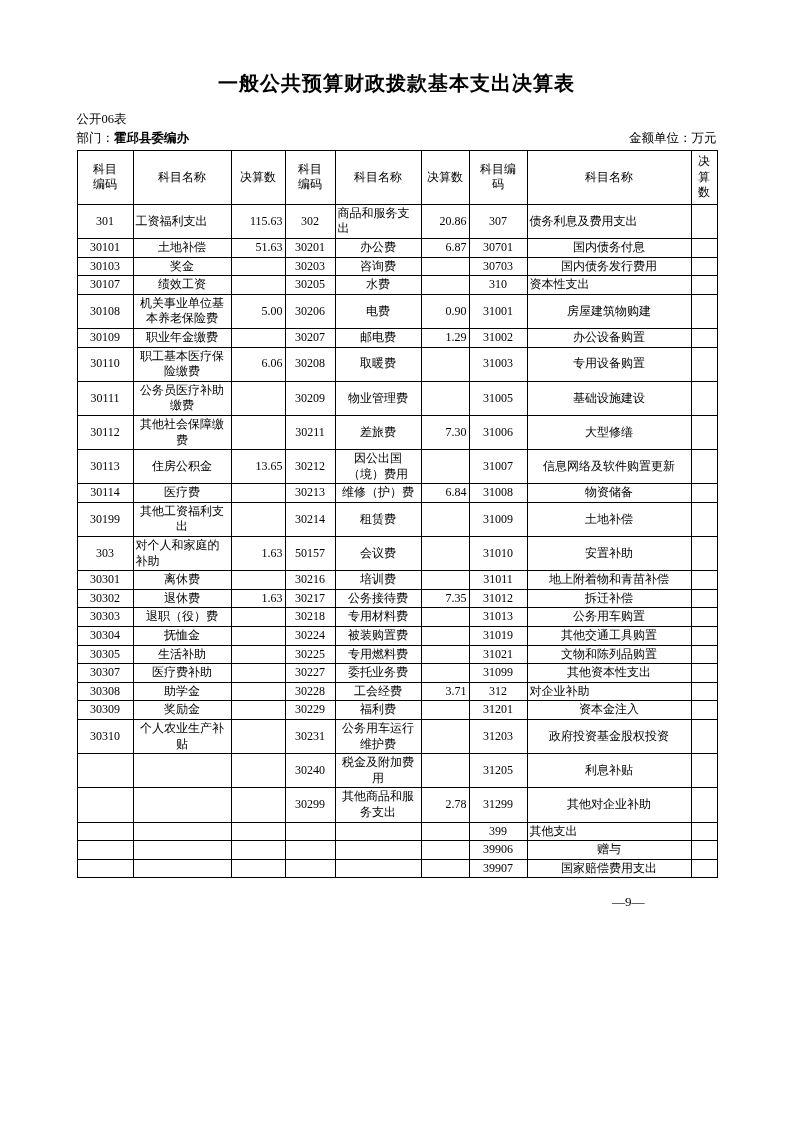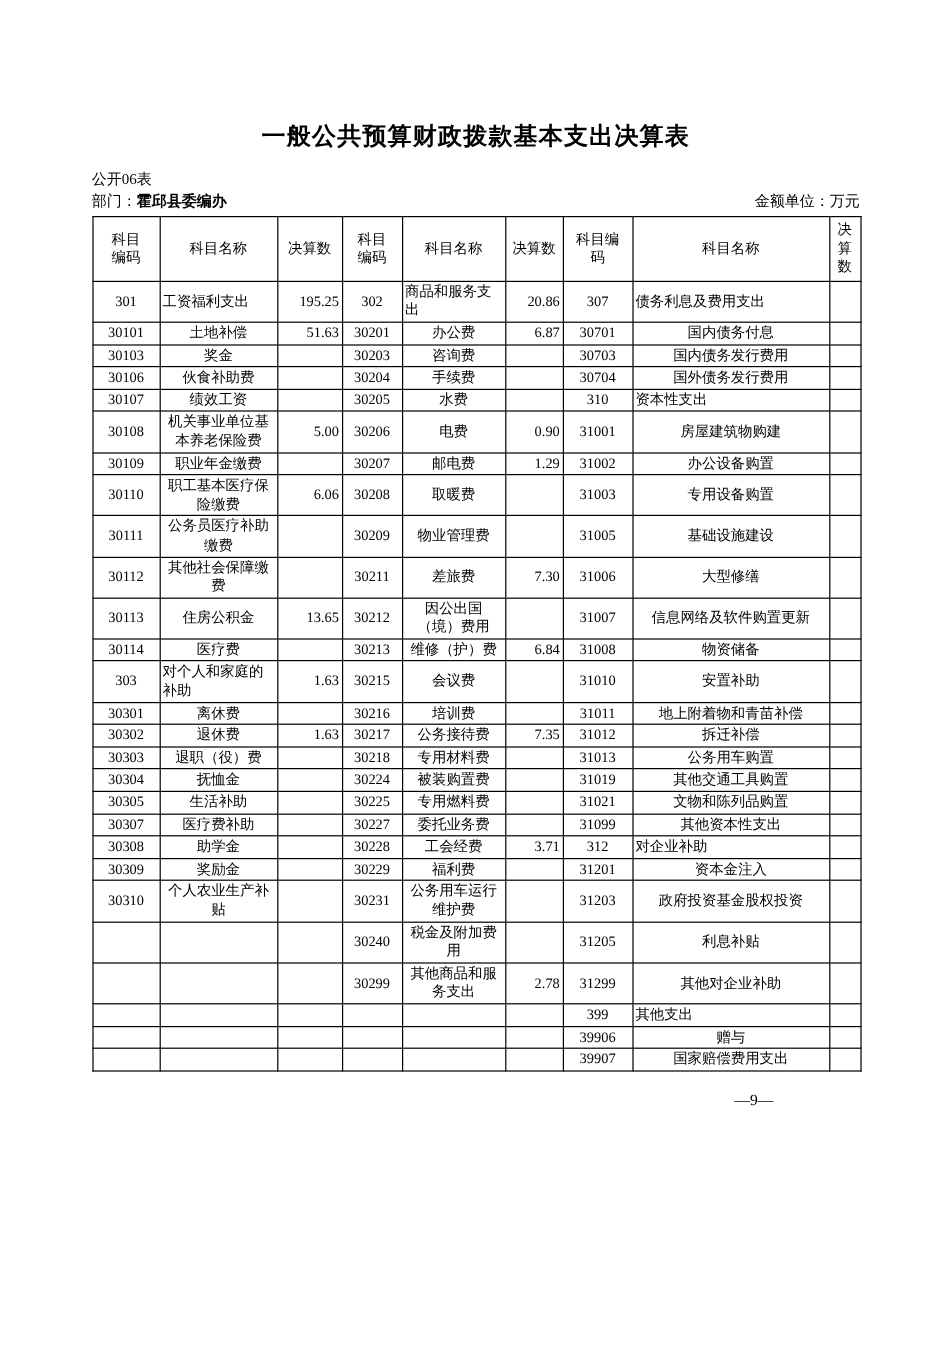--- a/index.html
+++ b/index.html
@@ -6,21 +6,21 @@
   html, body { background: #ffffff; }
   body {
     width: 793px;
     height: 1122px;
     font-family: "Liberation Serif", "DejaVu Serif", serif;
     color: #000;
   }
   .page {
     width: 793px;
     height: 1122px;
-    padding-top: 100px;
+    padding-top: 70px;
     position: relative;
   }
   .content {
     width: 640px;
     margin: 0 auto;
   }
   h1.doc-title {
     text-align: center;
     font-size: 20px;
     font-weight: bold;
@@ -119,21 +119,21 @@
           <th>科目名称</th>
           <th>决
 算
 数</th>
         </tr>
       </thead>
       <tbody>
           <tr>
             <td class="col-code">301</td>
             <td class="col-name cat">工资福利支出</td>
-            <td class="col-value">195.25</td>
+            <td class="col-value">115.63</td>
             <td class="col-code">302</td>
             <td class="col-name cat">商品和服务支出</td>
             <td class="col-value">20.86</td>
             <td class="col-code">307</td>
             <td class="col-name cat">债务利息及费用支出</td>
             <td class="col-value"></td>
           </tr>
           <tr>
             <td class="col-code">30101</td>
             <td class="col-name">土地补偿</td>
@@ -150,31 +150,20 @@
             <td class="col-name">奖金</td>
             <td class="col-value"></td>
             <td class="col-code">30203</td>
             <td class="col-name">咨询费</td>
             <td class="col-value"></td>
             <td class="col-code">30703</td>
             <td class="col-name">国内债务发行费用</td>
             <td class="col-value"></td>
           </tr>
           <tr>
-            <td class="col-code">30106</td>
-            <td class="col-name">伙食补助费</td>
-            <td class="col-value"></td>
-            <td class="col-code">30204</td>
-            <td class="col-name">手续费</td>
-            <td class="col-value"></td>
-            <td class="col-code">30704</td>
-            <td class="col-name">国外债务发行费用</td>
-            <td class="col-value"></td>
-          </tr>
-          <tr>
             <td class="col-code">30107</td>
             <td class="col-name">绩效工资</td>
             <td class="col-value"></td>
             <td class="col-code">30205</td>
             <td class="col-name">水费</td>
             <td class="col-value"></td>
             <td class="col-code">310</td>
             <td class="col-name cat">资本性支出</td>
             <td class="col-value"></td>
           </tr>
@@ -249,24 +238,35 @@
             <td class="col-name">医疗费</td>
             <td class="col-value"></td>
             <td class="col-code">30213</td>
             <td class="col-name">维修（护）费</td>
             <td class="col-value">6.84</td>
             <td class="col-code">31008</td>
             <td class="col-name">物资储备</td>
             <td class="col-value"></td>
           </tr>
           <tr>
+            <td class="col-code">30199</td>
+            <td class="col-name">其他工资福利支出</td>
+            <td class="col-value"></td>
+            <td class="col-code">30214</td>
+            <td class="col-name">租赁费</td>
+            <td class="col-value"></td>
+            <td class="col-code">31009</td>
+            <td class="col-name">土地补偿</td>
+            <td class="col-value"></td>
+          </tr>
+          <tr>
             <td class="col-code">303</td>
             <td class="col-name cat">对个人和家庭的补助</td>
             <td class="col-value">1.63</td>
-            <td class="col-code">30215</td>
+            <td class="col-code">50157</td>
             <td class="col-name">会议费</td>
             <td class="col-value"></td>
             <td class="col-code">31010</td>
             <td class="col-name">安置补助</td>
             <td class="col-value"></td>
           </tr>
           <tr>
             <td class="col-code">30301</td>
             <td class="col-name">离休费</td>
             <td class="col-value"></td>

